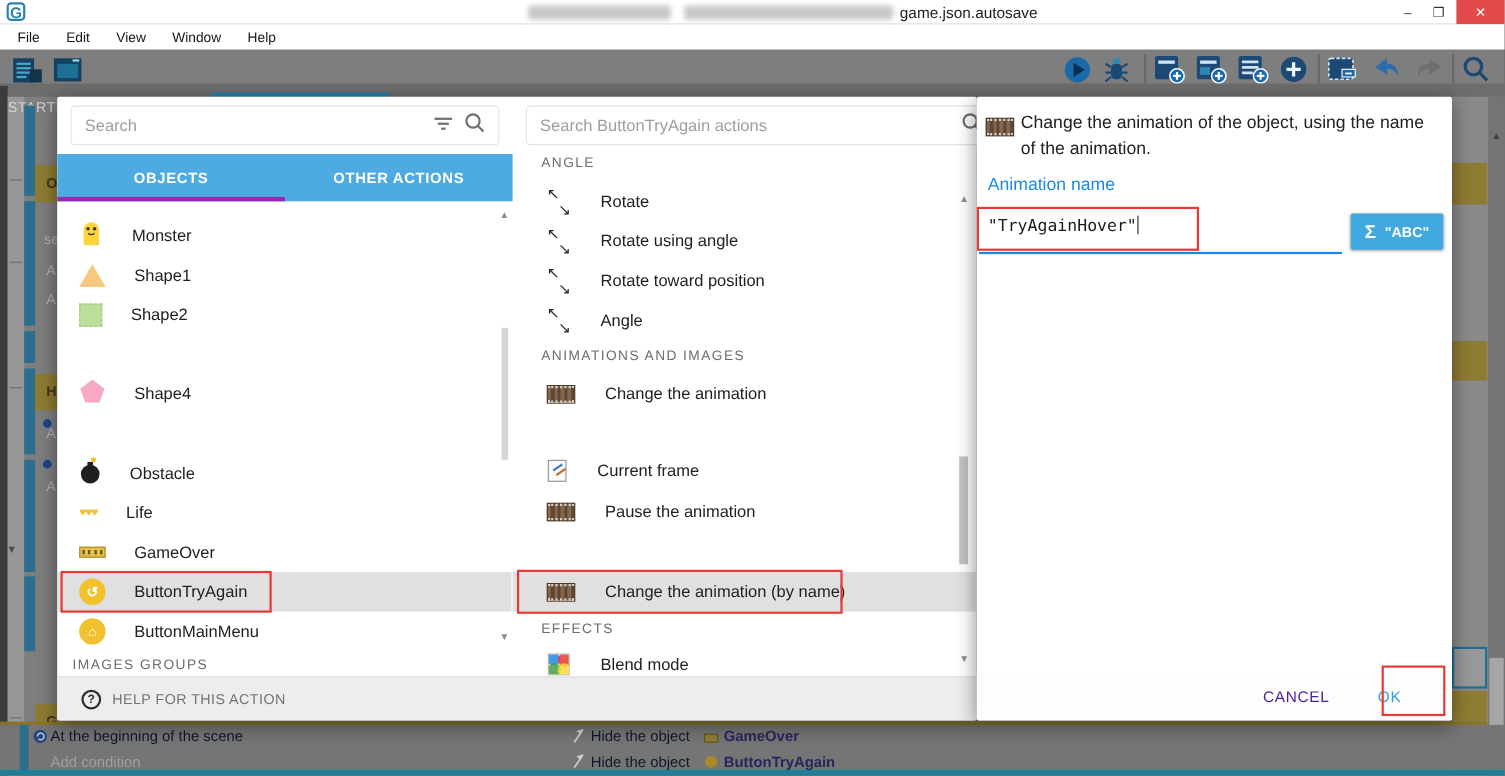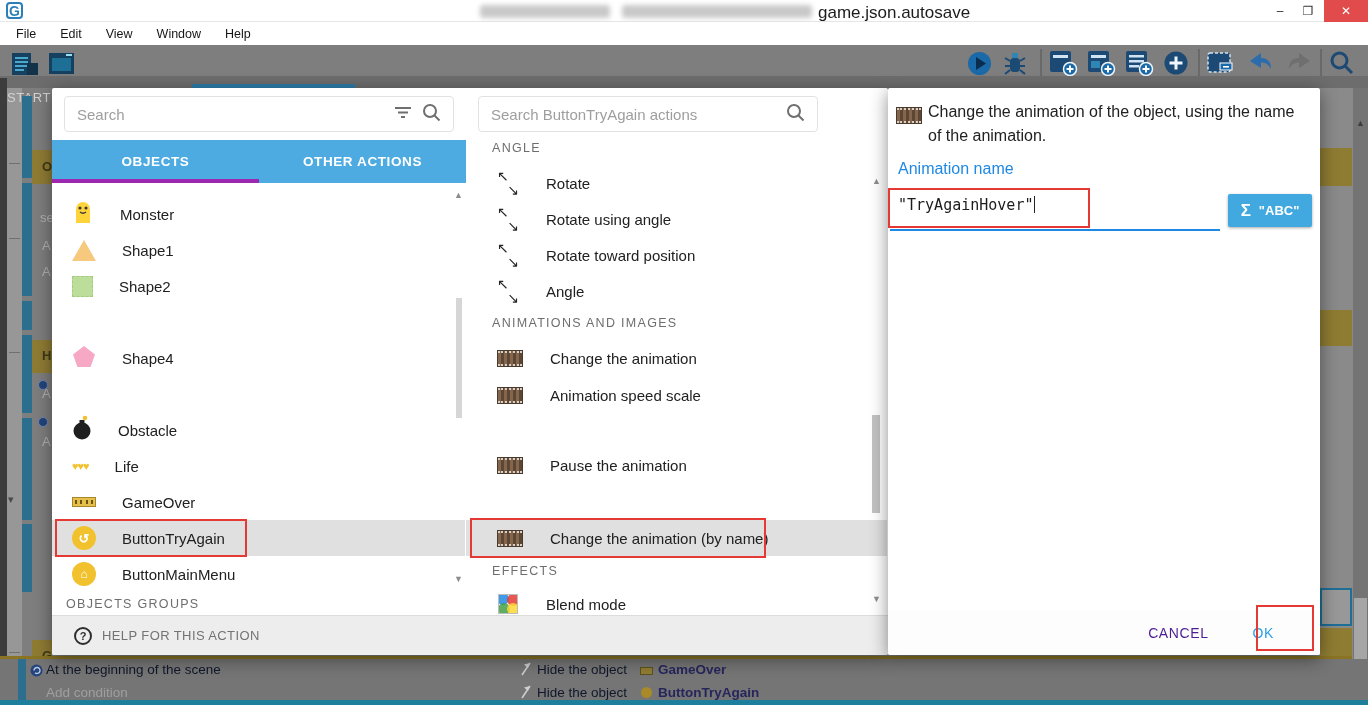--- a/index.html
+++ b/index.html
@@ -4,21 +4,21 @@
 <style>
   *{margin:0;padding:0;box-sizing:border-box}
   body{font-family:"Liberation Sans",sans-serif;background:#555}
   #stage{position:relative;width:1368px;height:705px;overflow:hidden;background:#7e7e7e}
   .abs{position:absolute}
 
   
   .titlebar{left:0;top:0;width:1368px;height:22px;background:#ffffff;border-bottom:1px solid #e6e6e6}
   .glogo{left:6px;top:2px;width:17px;height:17px;color:#2a7fb8;font-weight:bold;font-size:14px;border:2px solid #2a7fb8;border-radius:4px;display:flex;align-items:center;justify-content:center;line-height:1}
   .blurblob{height:13px;top:5px;background:#c9c9c9;border-radius:3px;filter:blur(2.5px)}
-  .wintitle{top:3px;font-size:17px;color:#1c1c1c}
+  .wintitle{top:3px;font-size:14px;color:#1c1c1c}
   .winbtn{top:0;height:22px;display:flex;align-items:center;justify-content:center;font-size:12px;color:#333}
   .closebtn{background:#e14b4b;color:#fff}
   .menubar{left:0;top:22px;width:1368px;height:23px;background:#ffffff;display:flex;align-items:center;padding-left:6px;gap:4px}
   .menuitem{font-size:12.5px;color:#161616;padding:3px 10px}
 
   
   .band{left:0;top:76px;width:1368px;height:12px;background:#6d6d6d}
   .scenetab-underline{left:192px;top:84px;width:163px;height:4px;background:#2b7ca8}
   .tbicon{top:48px;height:30px;display:flex;align-items:center;justify-content:center}
   .tbsep{top:49px;width:2px;height:28px;background:#696969}
@@ -363,26 +363,26 @@
     </div>
     <div class="abs obj-row selrow" style="top:432px">
       <span class="goldcirc" style="font-size:13px">↺</span>
       <span class="rowlabel">ButtonTryAgain</span>
     </div>
     <div class="abs redbox" style="left:3px;top:431px;width:192px;height:38px"></div>
     <div class="abs obj-row" style="top:468px">
       <span class="goldcirc" style="font-size:12px">⌂</span>
       <span class="rowlabel">ButtonMainMenu</span>
     </div>
-    <div class="abs grp-hdr" style="top:509px">OBJECTS GROUPS</div>
+    <div class="abs grp-hdr" style="top:509px">IMAGES GROUPS</div>
     <span class="abs listarrow" style="left:402px;top:102px">▲</span>
     <div class="abs lthumb" style="left:404px;top:210px;width:6px;height:120px"></div>
     <span class="abs listarrow" style="left:402px;top:486px">▼</span>
 
-    <div class="abs searchbox" style="left:426px;width:340px">
+    <div class="abs searchbox" style="left:426px;width:428px">
       <input class="search-input" placeholder="Search ButtonTryAgain actions" style="">
       <span><svg width="19" height="19">
             <circle cx="8" cy="8" r="6" fill="none" stroke="#6f6f6f" stroke-width="2"></circle>
             <line x1="12.5" y1="12.5" x2="17.5" y2="17.5" stroke="#6f6f6f" stroke-width="2"></line>
           </svg></span>
     </div>
 
     <div class="abs sec-hdr" style="top:53px">ANGLE</div>
     <div class="abs act-row" style="top:77px">
       <span class="i-angle">
@@ -411,23 +411,25 @@
           <span class="se">↘</span>
         </span>
       <span class="rowlabel">Angle</span>
     </div>
 
     <div class="abs sec-hdr" style="top:228px">ANIMATIONS AND IMAGES</div>
     <div class="abs act-row" style="top:252px">
       <span class="i-film"></span>
       <span class="rowlabel">Change the animation</span>
     </div>
-    <div class="abs act-row" style="top:289px">
-      <span class="i-film"></span>
-      <span class="rowlabel">Animation speed scale</span>
+    <div class="abs act-row" style="top:322px">
+      <span class="i-page">
+          <i></i>
+        </span>
+      <span class="rowlabel">Current frame</span>
     </div>
     <div class="abs act-row" style="top:359px">
       <span class="i-film"></span>
       <span class="rowlabel">Pause the animation</span>
     </div>
     <div class="abs act-row selrow" style="top:432px">
       <span class="i-film"></span>
       <span class="rowlabel">Change the animation (by name)</span>
     </div>
     <div class="abs redbox" style="left:418px;top:430px;width:296px;height:40px"></div>

